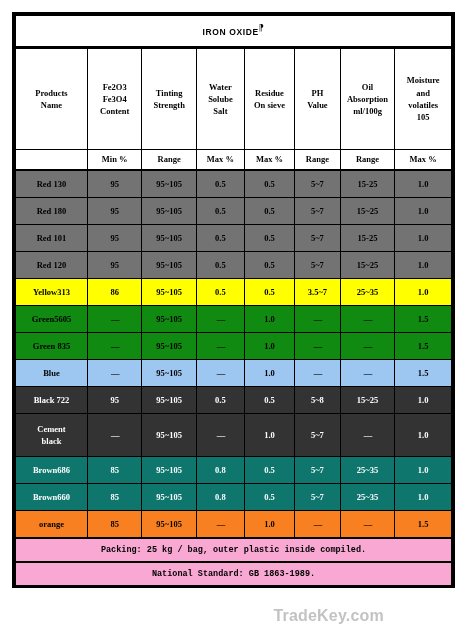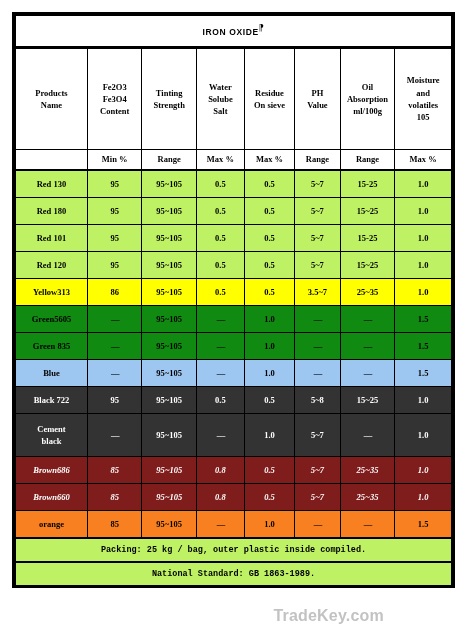--- a/index.html
+++ b/index.html
@@ -75,37 +75,37 @@
   td.name {
     text-align: left;
     padding-left: 5px;
     font-size: 9px;
   }
   td.name .ln { display: block; }
   
   tr.data td { height: 26px; }
   tr.data.tall td { height: 42px; }
   
-  .c-red    { background: #bef264; color: #000000; margin-left: 44px; }
+  .c-red    { background: #737373; color: #000000; margin-left: 44px; }
   .c-yellow { background: #FFFF00; color: #000000; }
   .c-green  { background: #108A10; color: #000000; }
   .c-blue   { background: #9DC6F0; color: #000000; }
   .c-black  { background: #333333; color: #FFFFFF; }
-  .c-brown  { background: #7f1d1d; color: #FFFFFF; font-style: italic; }
+  .c-brown  { background: #0f766e; color: #FFFFFF; }
   .c-orange { background: #F98021; color: #000000; }
   .dash { font-weight: bold; letter-spacing: -1px; }
   
   .foot-cell {
     text-align: left;
     padding: 6px 8px;
     height: 22px;
     font-family: "Liberation Mono", "DejaVu Sans Mono", monospace;
     font-size: 10px;
     font-weight: bold;
-    background: #bef264;
+    background: #f9a8d4;
     color: #000;
     border-top: 2px solid #000 !important;
   }
   .foot-cell.last { border-bottom: none !important; }
   .watermark {
     position: absolute;
     right: 2px;
     bottom: 0;
     font-family: "Liberation Sans", "DejaVu Sans", sans-serif;
     font-size: 16px;

